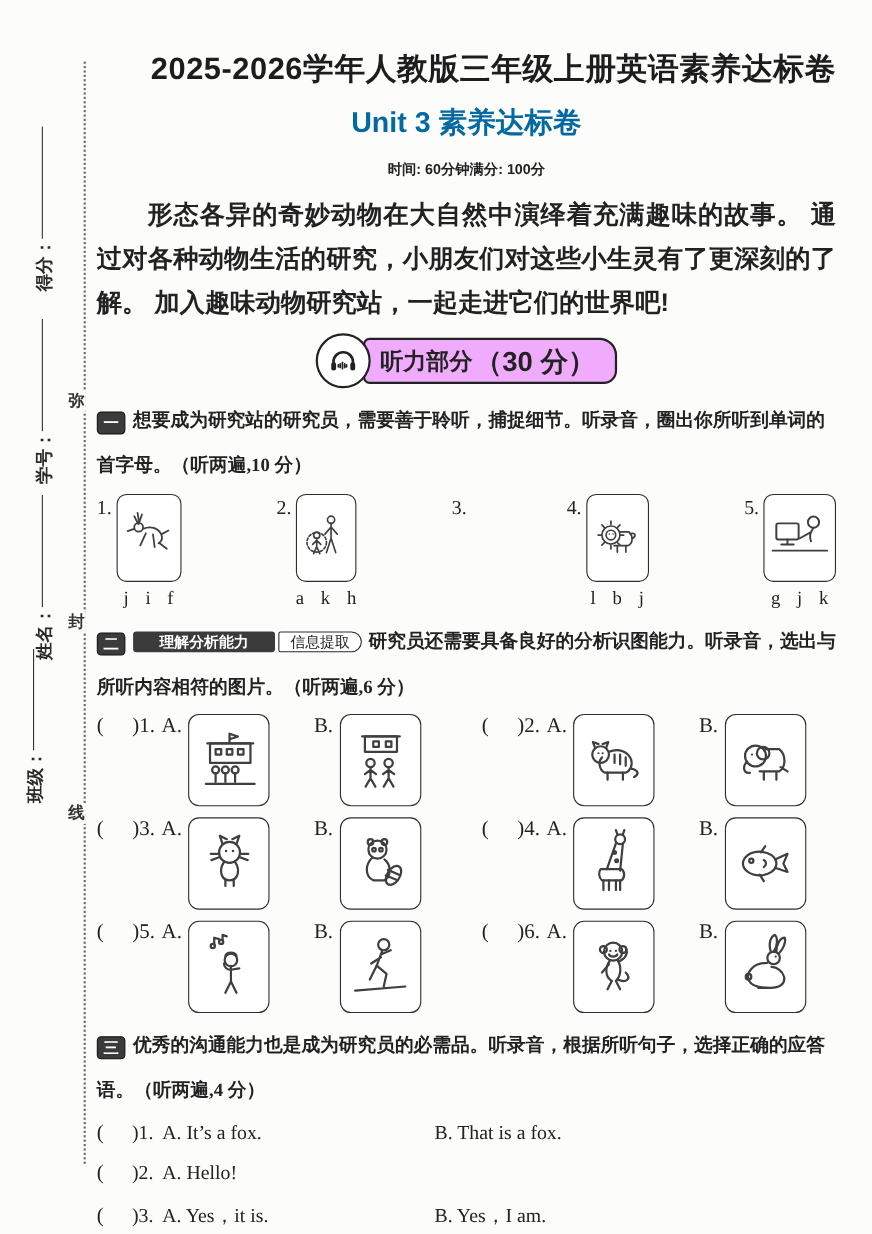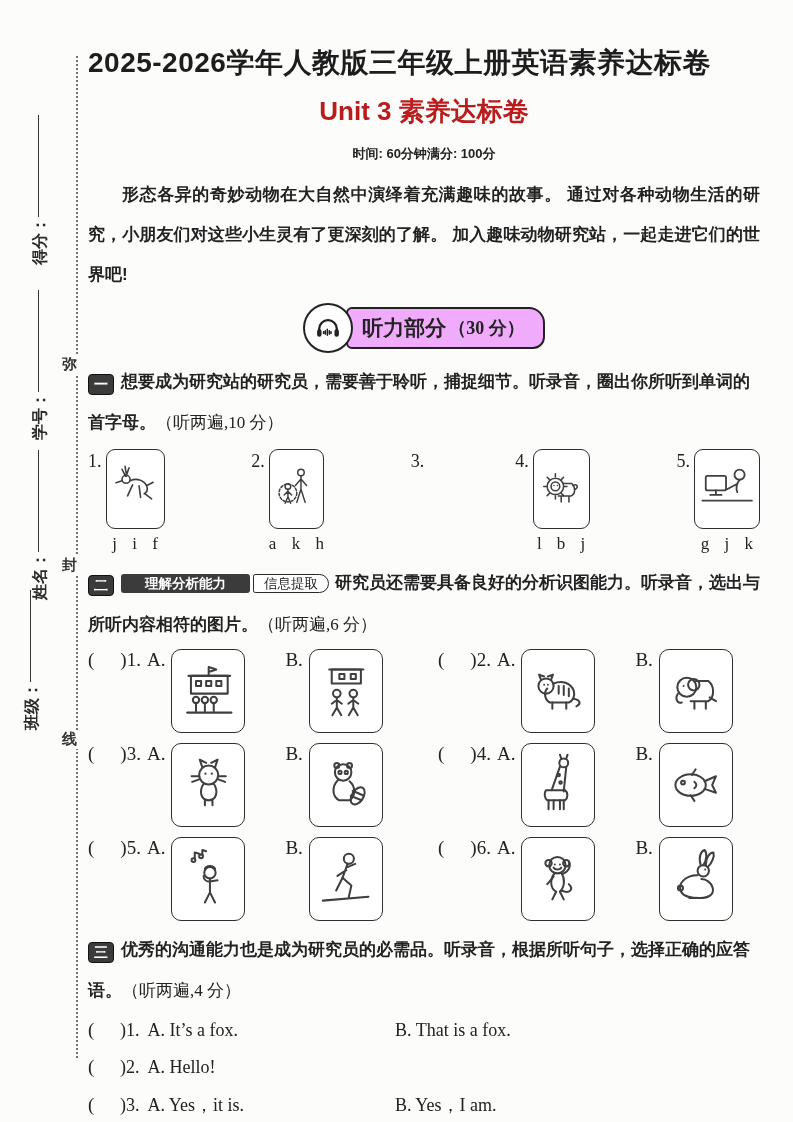--- a/index.html
+++ b/index.html
@@ -11,38 +11,38 @@
          transform:rotate(-90deg);}
   .mwrap .lbl{font-size:16px;font-weight:700;white-space:nowrap;color:#2a2a2a;}
   .mwrap .ln{flex:1;border-bottom:1.6px solid #333;height:1px;margin-bottom:5px;}
   .m1{left:-35px;top:179px;} .m2{left:-35px;top:354px;}
   .m3{left:-35px;top:514px;} .m4{left:-38px;top:649px;width:140px;}
   .sealch{position:absolute;left:61px;width:17px;font-size:15px;font-weight:700;color:#333;
           background:#fcfcfb;text-align:center;}
   .s1{top:355px;} .s2{top:556px;} .s3{top:730px;}
   
   .main{position:absolute;left:88px;top:0;width:672px;}
-  .title{margin-top:44px;text-align:left;font-size:28px;font-weight:800;letter-spacing:.5px;color:#1d1d1d;}
-  .subtitle{margin-top:12px;text-align:center;font-size:26px;font-weight:700;color:#b91c1c;}
+  .title{margin-top:44px;text-align:right;font-size:28px;font-weight:800;letter-spacing:.5px;color:#1d1d1d;}
+  .subtitle{margin-top:12px;text-align:center;font-size:26px;font-weight:700;color:#0369a1;}
   .meta{margin-top:16px;display:flex;justify-content:center;font-size:13px;font-weight:700;}
-  .intro{margin-top:12px;font-size:17px;font-weight:600;line-height:40px;text-align:justify;text-indent:2em;}
+  .intro{margin-top:12px;font-size:23px;font-weight:600;line-height:40px;text-align:justify;text-indent:2em;}
   
   .badge{margin:8px auto 0;display:flex;align-items:center;justify-content:center;width:max-content;}
   .circ{width:46px;height:46px;border:2.5px solid #222;border-radius:50%;background:#fff;
         display:flex;align-items:center;justify-content:center;position:relative;z-index:2;}
   .bx{display:flex;align-items:center;border:2.2px solid #222;border-radius:6px 16px 12px 6px;
       height:38px;padding:0 18px 0 14px;margin-left:-7px;background:#f0abfc;}
   .bl{font-size:21px;font-weight:800;}
-  .bs{font-size:18px;font-family:Liberation Serif, serif;font-weight:600;margin-left:2px;}
+  .bs{font-size:25px;font-family:Liberation Sans, sans-serif;font-weight:600;margin-left:2px;}
   
   .sec-head{margin-top:8px;font-size:17px;font-weight:700;line-height:41px;}
   .secnum{display:inline-flex;width:24px;height:19px;background:#3b3b3b;color:#fff;border:1px solid #111;
           border-radius:4px;align-items:center;justify-content:center;font-size:14px;font-weight:700;
           margin-right:7px;vertical-align:-2px;}
-  .sec-note{font-family:"Liberation Serif",serif;font-weight:400;}
+  .sec-note{font-family:"Liberation Serif",serif;font-weight:700;}
   .tag-dark{background:#3b3b3b;color:#fff;font-size:13.5px;font-weight:700;padding:2px 24px;
             border-radius:3px;margin-right:3px;}
   .tag-light{border:1.6px solid #2a2a2a;background:#fff;font-size:13.5px;font-weight:400;
              padding:1px 10px;border-radius:3px 13px 13px 3px;margin-right:6px;}
   
   .q1row{margin-top:6px;display:flex;justify-content:space-between;}
   .q1item{display:flex;}
   .qnum1{font-family:"Liberation Serif",serif;font-size:18px;margin:2px 4px 0 0;}
   .pbox{border:1.7px solid #2e2e2e;border-radius:9px;background:#fff;
         display:flex;align-items:center;justify-content:center;}

